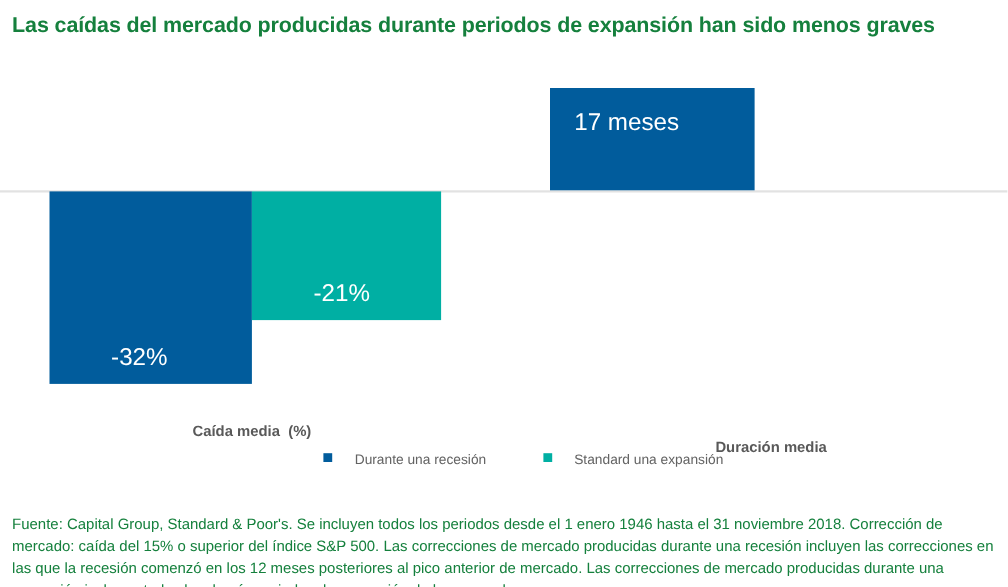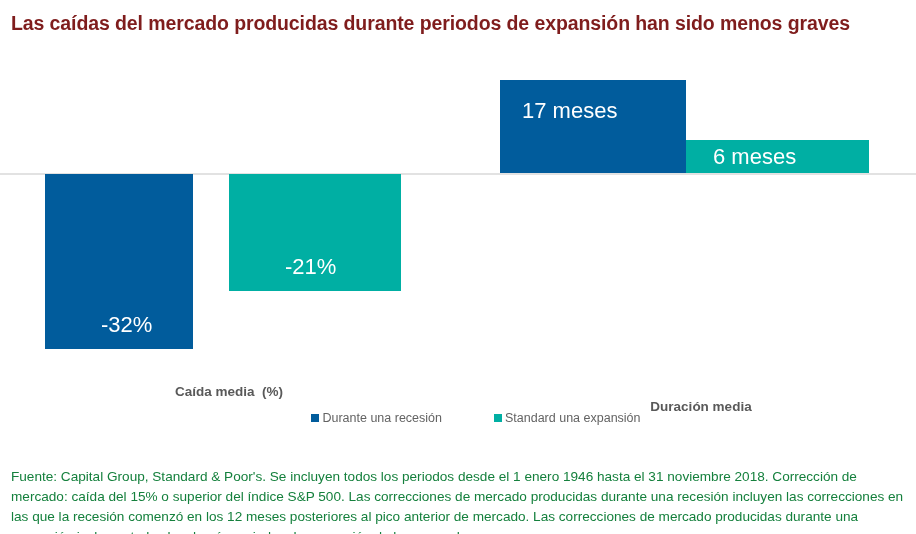--- a/index.html
+++ b/index.html
@@ -22,21 +22,21 @@
   }
 
   
   #chart-title {
     position: absolute;
     left: 11px;
     top: 10px;
     width: 850px;
     font-size: 19.5px;
     font-weight: bold;
-    color: #7f1d1d;
+    color: #15803d;
     line-height: 1.35;
     letter-spacing: -0.1px;
   }
 
   
   #plot-area {
     position: absolute;
     left: 0;
     top: 62px;
     width: 916px;
@@ -86,22 +86,22 @@
     top: 408px;
     width: 916px;
     height: 20px;
     display: flex;
     justify-content: center;
     align-items: center;
     gap: 16px;
   }
   .legend-item {
     display: flex;
-    align-items: center;
-    gap: 3px;
+    align-items: flex-start;
+    gap: 20px;
     padding-left: 36px;
   }
   .legend-swatch {
     width: 8px;
     height: 8px;
     display: inline-block;
   }
   .legend-text {
     font-size: 12.5px;
     color: #636363;
@@ -130,25 +130,22 @@
   <div id="chart-title">Las caídas del mercado producidas durante periodos de expansión han sido menos graves</div>
 
   <div id="plot-area">
 
     <div id="baseline-axis"></div>
 
     <div class="bar" style="left:500px; top:18px; width:186px; height:93px; background:#015C9C;">
       <span class="bar-label" style="left:22px; top:20px;">17 meses</span>
     </div>
 
-    <div class="bar" style="left:686px; top:78px; width:183px; height:33px; background:#00AFA3;">
-      <span class="bar-label" style="left:27px; top:6px;">6 meses</span>
-    </div>
 
-    <div class="bar" style="left:45px; top:112px; width:148px; height:175px; background:#015C9C;">
+    <div class="bar" style="left:45px; top:112px; width:184px; height:175px; background:#015C9C;">
       <span class="bar-label" style="left:56px; top:140px;">-32%</span>
     </div>
 
     <div class="bar" style="left:229px; top:112px; width:172px; height:117px; background:#00AFA3;">
       <span class="bar-label" style="left:56px; top:82px;">-21%</span>
     </div>
 
   </div>
 
   <div class="cat-label" id="cat-label-0">Caída media  (%)</div>

